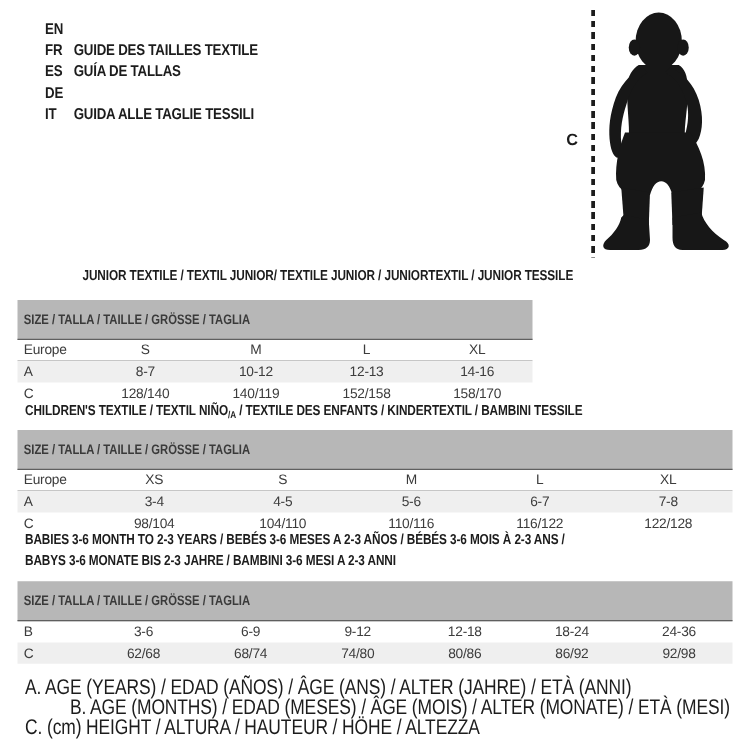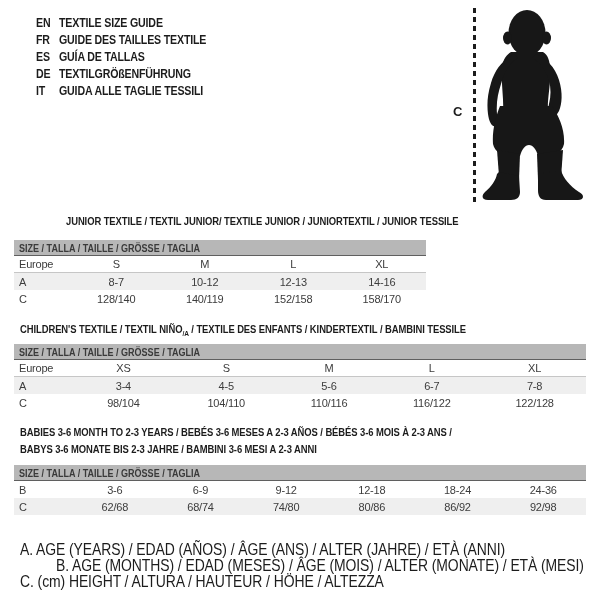--- a/index.html
+++ b/index.html
@@ -38,21 +38,21 @@
   .title-2 { left:20px; top:323px; }
   .title-3a { left:20px; top:426px;text-align:center; }
   .title-3b { left:20px; top:443px; }
 
   
   .size-table { }
   .t1 { left:14px; top:240px; width:412px; }
   .t2 { left:14px; top:344px; width:572px; }
   .t3 { left:14px; top:465px; width:572px; }
   .sizebar {
-    height:16px; background:var(--header-bar,#b7b7b7);
+    height:32px; background:var(--header-bar,#b7b7b7);
     border-bottom:1px solid #5f5f5f;
     display:flex; align-items:center; padding-left:5px;
     font-weight:700; font-size:11px; color:#3a3a3a;
   }
   .trow {
     display:flex; height:17px; align-items:center;
     font-size:11px; letter-spacing:-0.2px; color:var(--table-ink,#3c3c3c);
   }
   .trow .lbl { flex:0 0 58px; width:58px; padding-left:5px; }
   .trow .cell { flex:1; text-align:center; }
@@ -62,33 +62,31 @@
   
   .footnote { left:20px; font-weight:400; font-size:17px; letter-spacing:-0.1px; white-space:nowrap; }
   .fn-a { top:540px; } .fn-b { top:556px;padding-left:36px; } .fn-c { top:572px; }
 </style>
 </head>
 <body>
 
 <div class="abs lang-list">
   <div class="lang-row">
     <span class="lang-code"><span>EN</span></span>
-    <span class="lang-label"><span>TEXTILE SIZE GUIDE</span></span>
   </div>
   <div class="lang-row">
     <span class="lang-code"><span>FR</span></span>
     <span class="lang-label"><span>GUIDE DES TAILLES TEXTILE</span></span>
   </div>
   <div class="lang-row">
     <span class="lang-code"><span>ES</span></span>
     <span class="lang-label"><span>GUÍA DE TALLAS</span></span>
   </div>
   <div class="lang-row">
     <span class="lang-code"><span>DE</span></span>
-    <span class="lang-label"><span>TEXTILGRÖßENFÜHRUNG</span></span>
   </div>
   <div class="lang-row">
     <span class="lang-code"><span>IT</span></span>
     <span class="lang-label"><span>GUIDA ALLE TAGLIE TESSILI</span></span>
   </div>
 </div>
 
 <div class="abs dash-line"></div>
 <div class="abs measure-label">C</div>
 <div class="abs fig">

